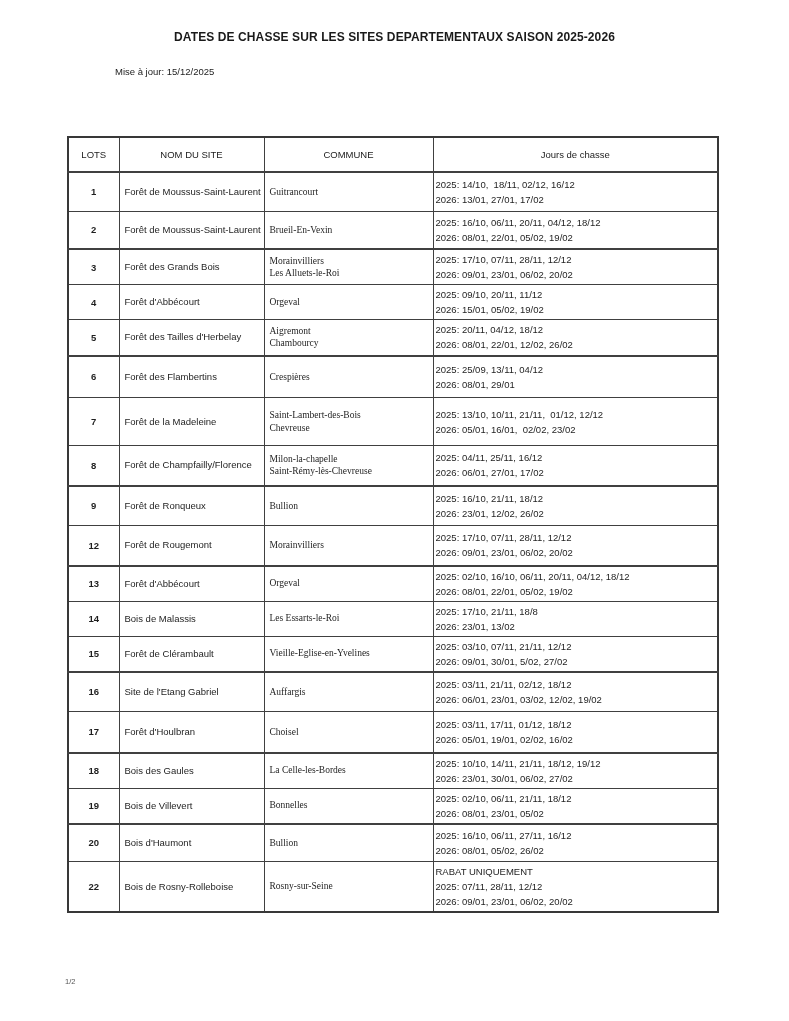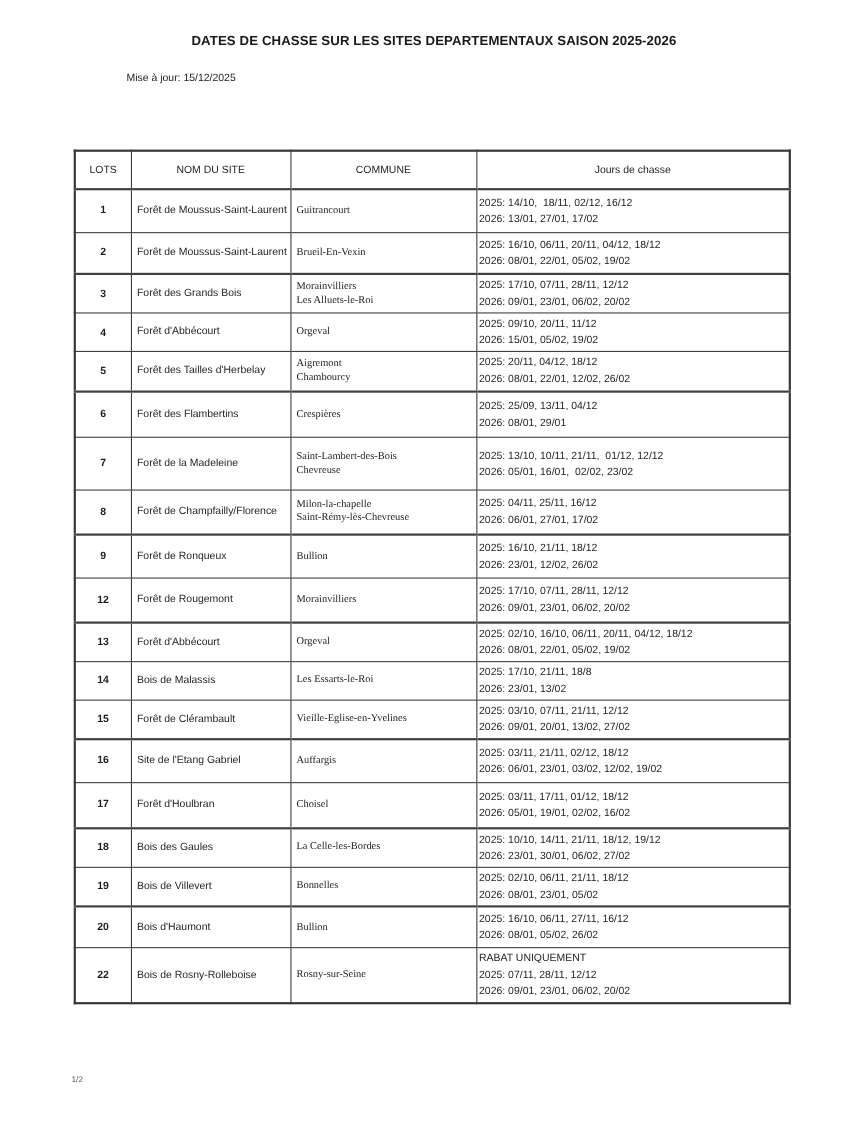--- a/index.html
+++ b/index.html
@@ -247,21 +247,21 @@
         </td>
       </tr>
       <tr>
         <td class="lot">15</td>
         <td class="site">Forêt de Clérambault</td>
         <td class="commune">
           <div>Vieille-Eglise-en-Yvelines</div>
         </td>
         <td class="dates">
           <div>2025: 03/10, 07/11, 21/11, 12/12</div>
-          <div>2026: 09/01, 20/01, 13/02, 27/02</div>
+          <div>2026: 09/01, 30/01, 5/02, 27/02</div>
         </td>
       </tr>
       <tr>
         <td class="lot">16</td>
         <td class="site">Site de l'Etang Gabriel</td>
         <td class="commune">
           <div>Auffargis</div>
         </td>
         <td class="dates">
           <div>2025: 03/11, 21/11, 02/12, 18/12</div>

